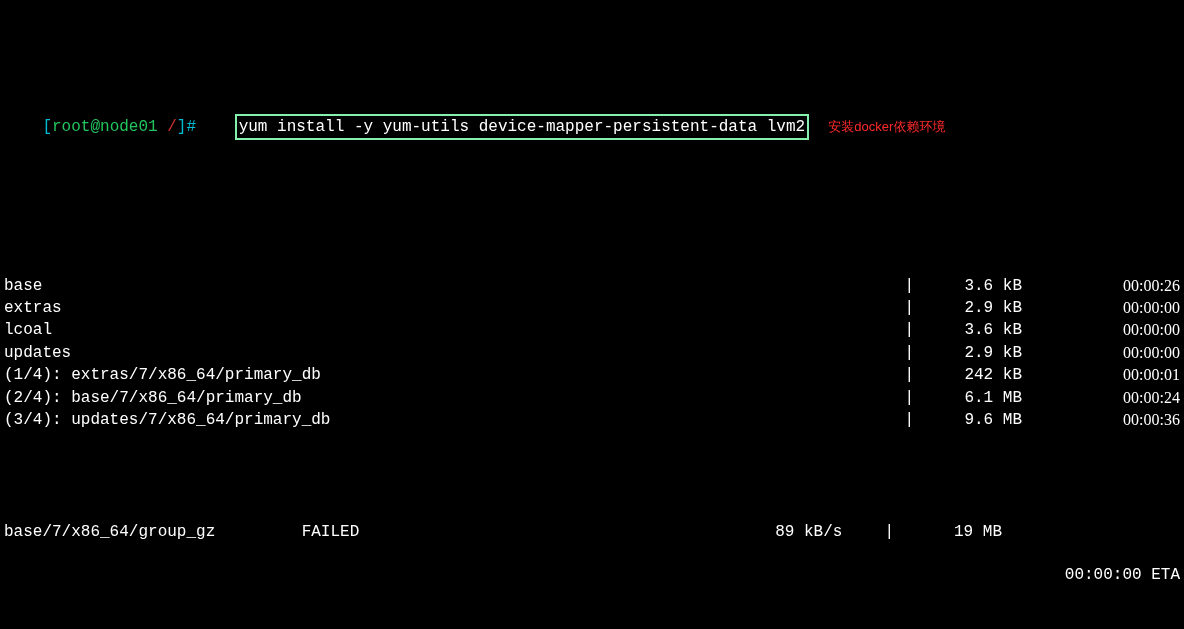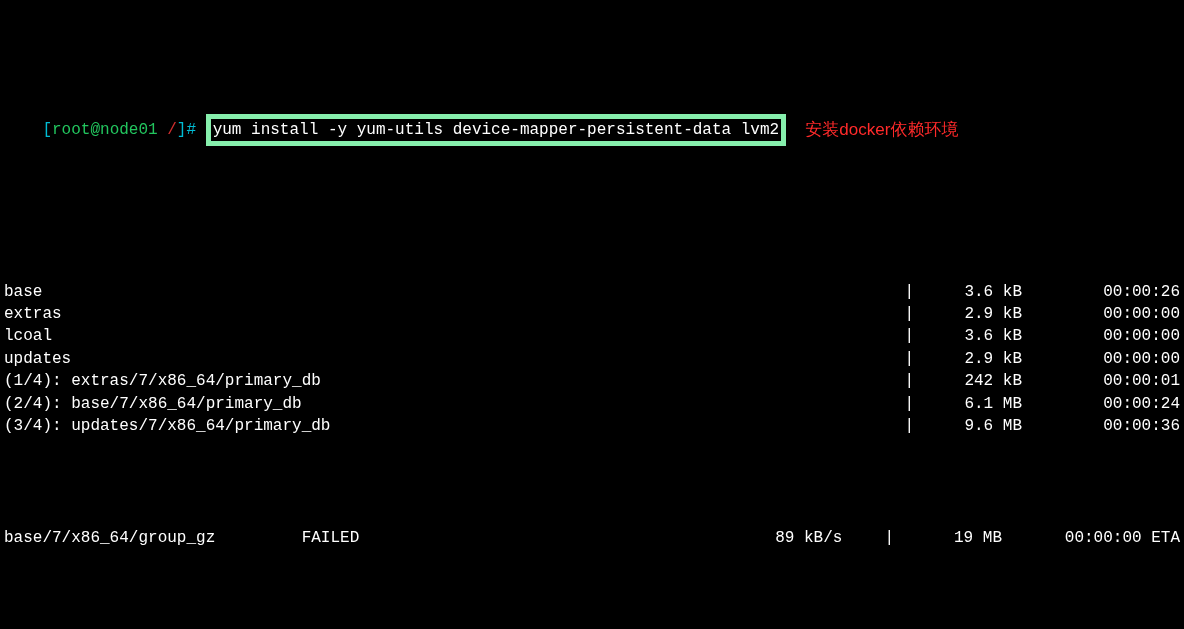--- a/index.html
+++ b/index.html
@@ -14,42 +14,43 @@
     position: relative;
   }
   .term {
     padding: 2px 4px;
     white-space: pre;
   }
   .line { display: block; min-height: 1.4em; }
   .cyan { color: #22c55e; }
   .red  { color: #d32f2f; }
   .boxed {
-    border: 5px solid #86efac;
+    border: 2px solid #86efac;
     padding: 0 2px;
     display: inline-block;
+    margin-left: 29px;
   }
   .annot {
     color: #ff2a2a;
     font-family: "Microsoft YaHei", sans-serif;
-    font-size: 17px;
+    font-size: 13px;
     display: inline-block;
     vertical-align: middle;
   }
   .row {
     display: flex;
     justify-content: space-between;
     gap: 32px;
   }
   .row .left { flex: 1; }
   .row .mid  { text-align: right; padding-right: 4px; }
   .row .pipe { color: #fff; padding: 0 6px; }
   .row .size { width: 70px; text-align: right; }
-  .row .time { width: 120px; text-align: right; padding-left: 6px; }
-  .row .eta  { width: 140px; text-align: right; padding-left: 6px; }
+  .row .time { width: 120px; text-align: right; padding-left: 6px; font-family: Liberation Serif, serif; }
+  .row .eta  { width: 140px; text-align: right; padding-left: 6px; margin-top: 43px; }
   .prompt-bracket { color: #00bcd4; }
 </style>
 </head>
 <body>
 
 <div class="term">
 
   
   <span class="line">
     <span class="prompt-bracket">[</span><span class="cyan">root@node01 </span><span class="red">/</span><span class="prompt-bracket">]# </span><span class="boxed">yum install -y yum-utils device-mapper-persistent-data lvm2</span>  <span class="annot">安装docker依赖环境</span>

